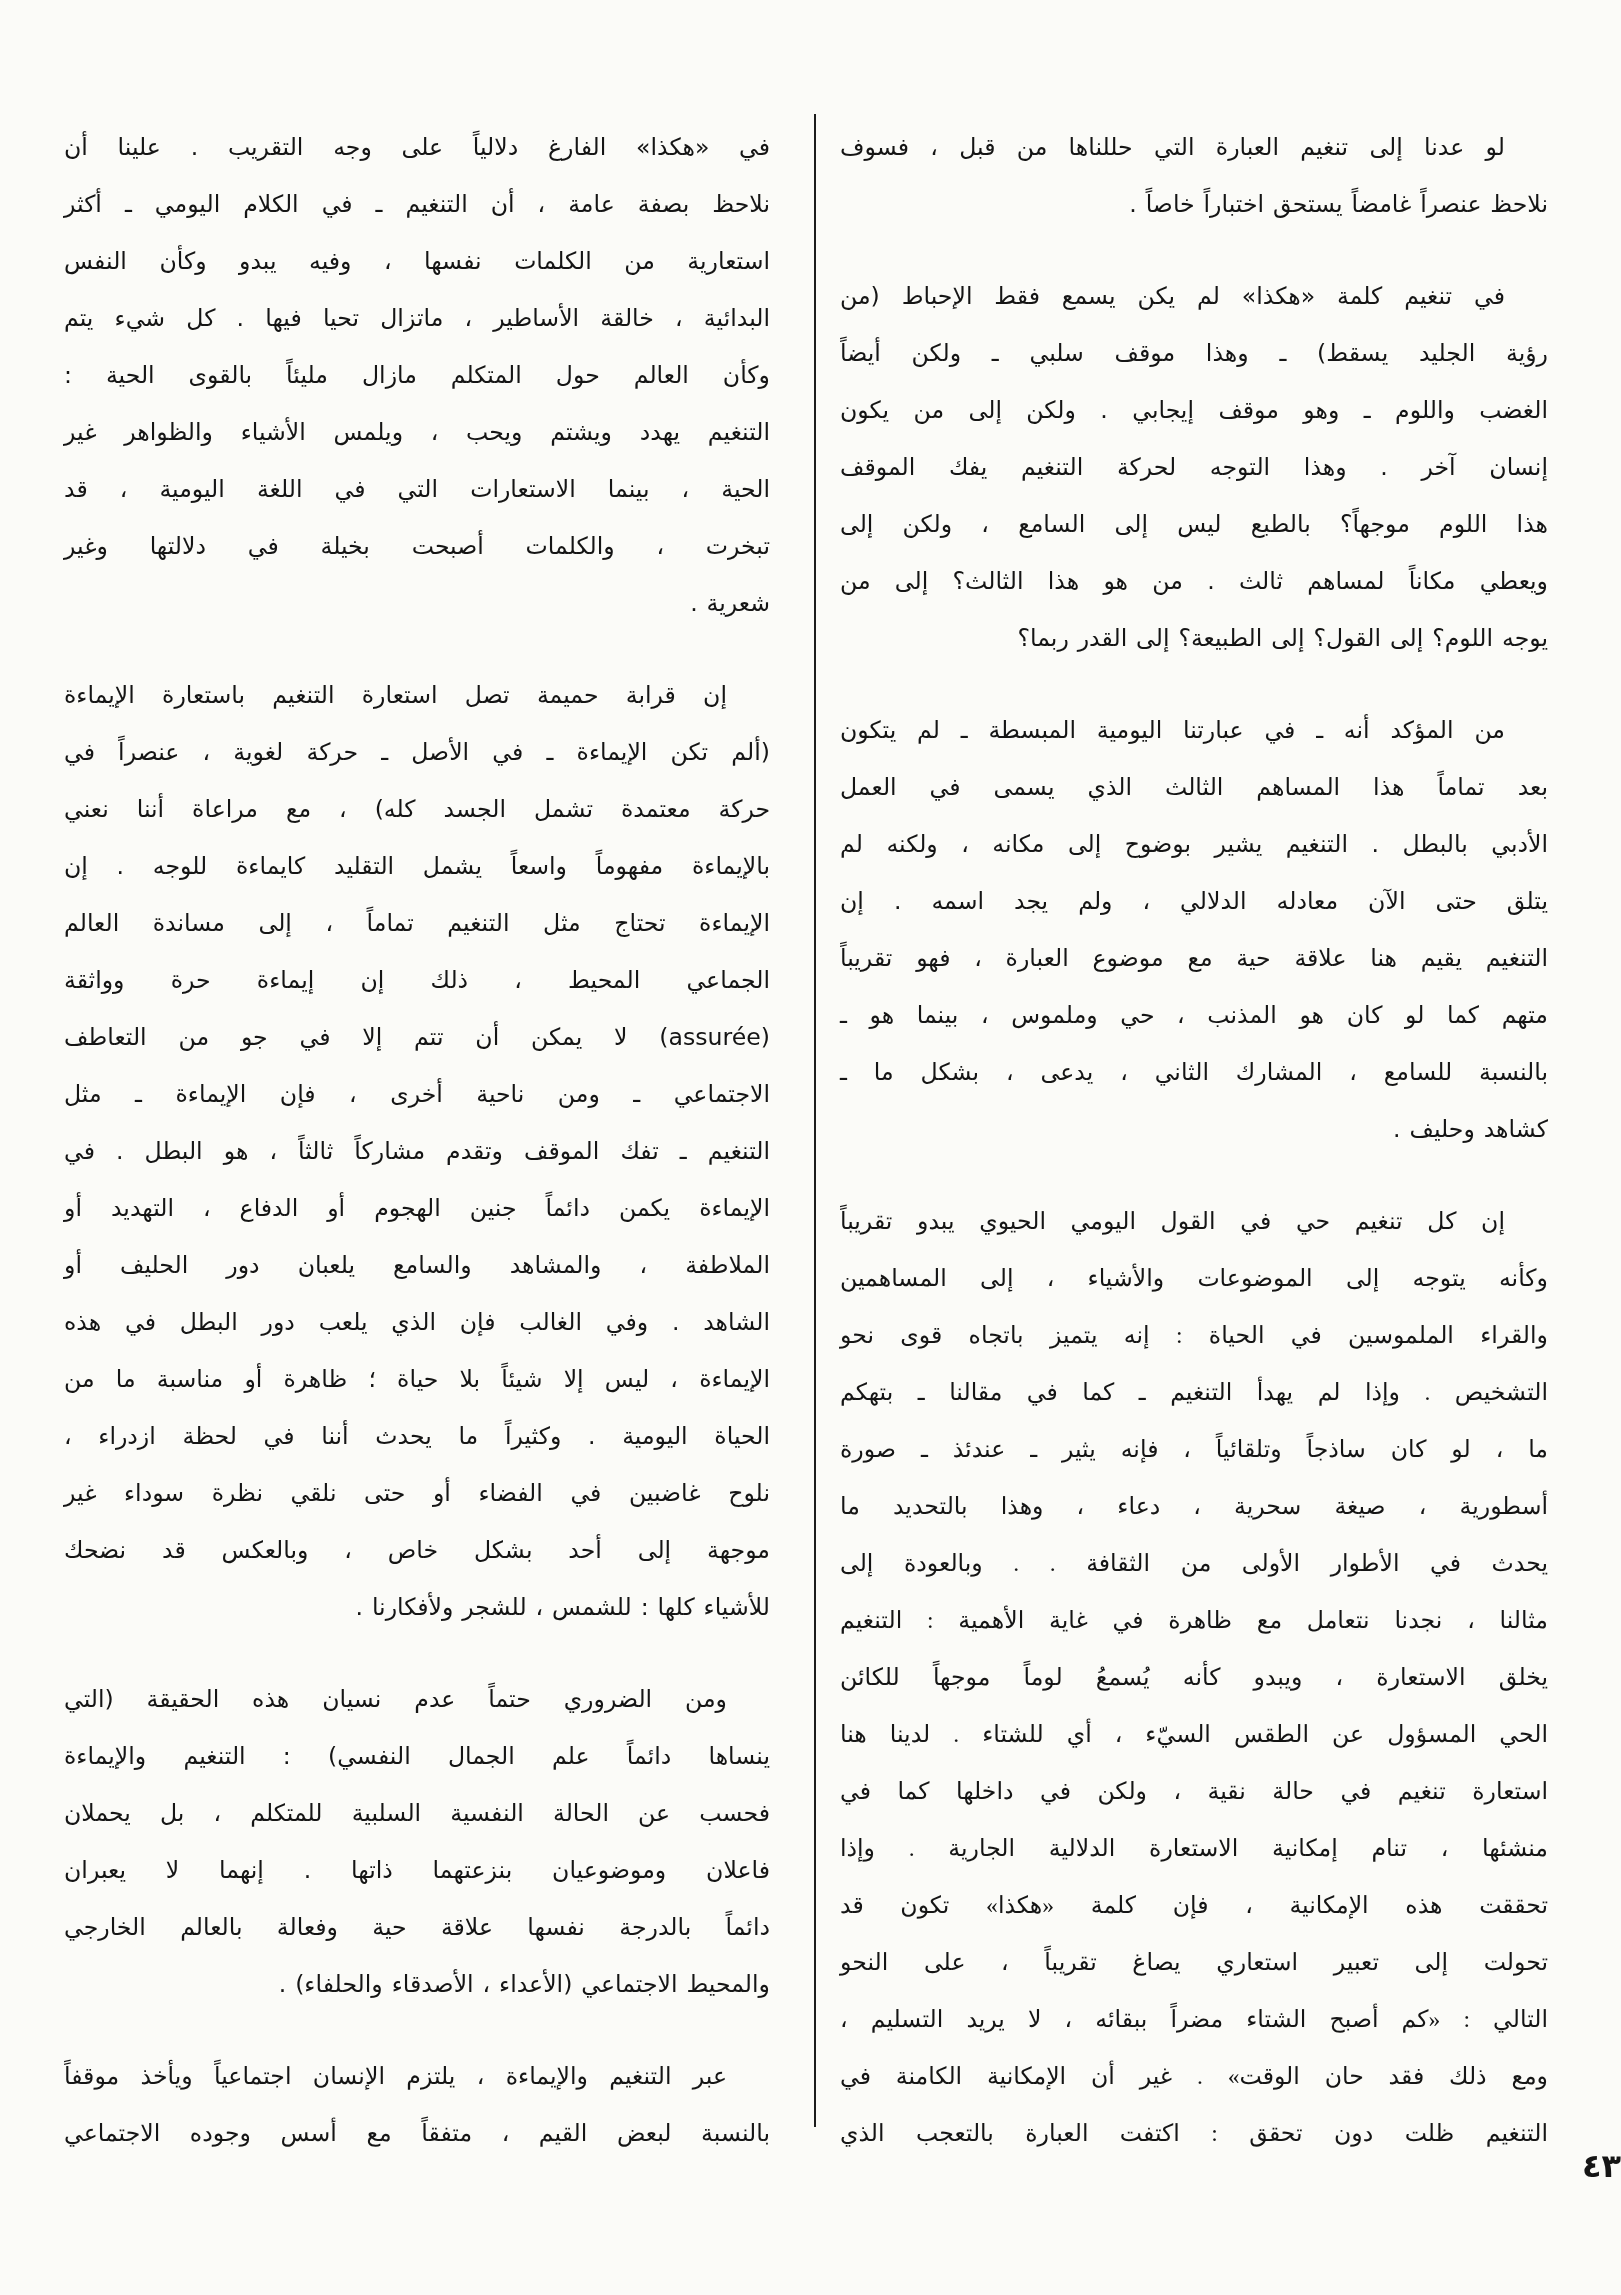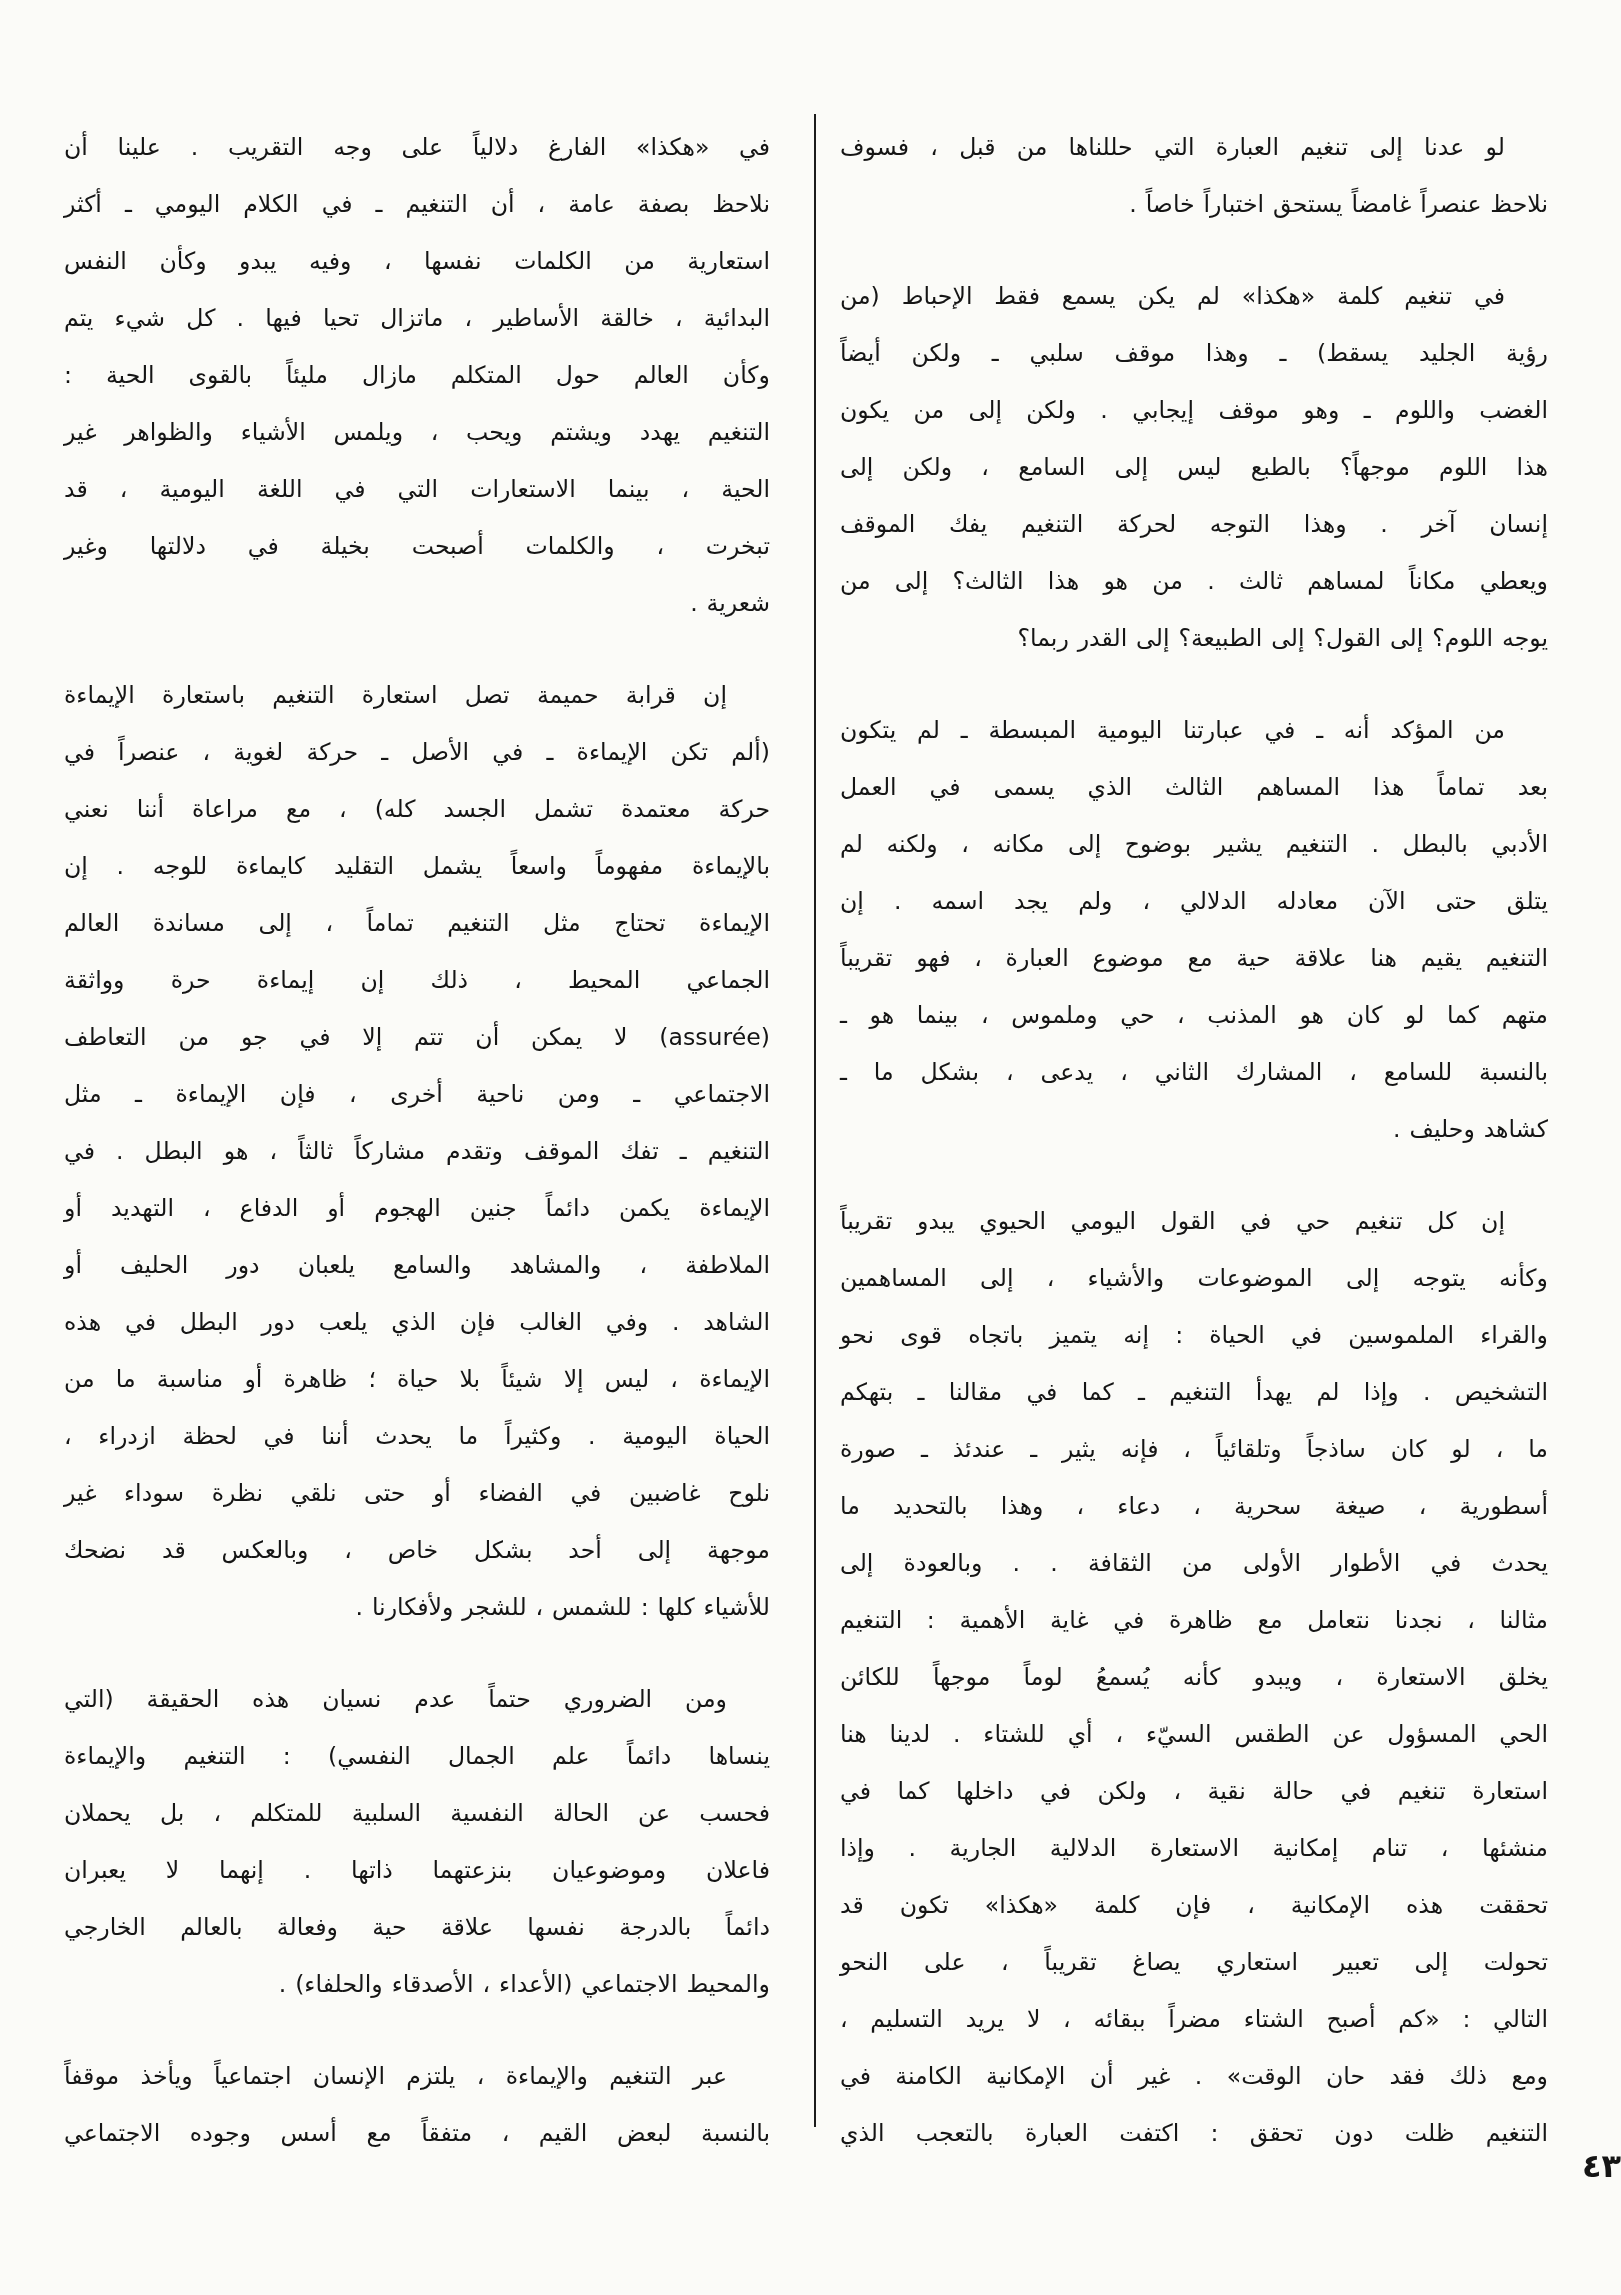--- a/index.html
+++ b/index.html
@@ -14,21 +14,21 @@
   }
   .column {
     position: absolute;
     top: 119px;
     direction: rtl;
     unicode-bidi: embed;
   }
   .column.col-right { right: 73px;  width: 708px; }
   .column.col-left  { left: 64px;   width: 706px; }
   .para { margin: 0 0 35px 0; }
-  .para:last-child { margin-bottom: 0; }
+  .para:last-child { margin-bottom: 0; font-family: Liberation Serif, serif; }
   .line {
     height: 57px;
     line-height: 57px;
     font-size: 23.6px;
     letter-spacing: 0px;
     word-spacing: 1.4px;
     text-align: justify;
     text-align-last: justify;
     white-space: nowrap;
     overflow: visible;
@@ -61,22 +61,22 @@
 <div class="page">
   <div class="column col-right">
       <div class="para">
         <div class="line first">لو عدنا إلى تنغيم العبارة التي حللناها من قبل ، فسوف</div>
         <div class="line end">نلاحظ عنصراً غامضاً يستحق اختباراً خاصاً .</div>
       </div>
       <div class="para">
         <div class="line first">في تنغيم كلمة «هكذا» لم يكن يسمع فقط الإحباط (من</div>
         <div class="line">رؤية الجليد يسقط) ـ وهذا موقف سلبي ـ ولكن أيضاً</div>
         <div class="line">الغضب واللوم ـ وهو موقف إيجابي . ولكن إلى من يكون</div>
+        <div class="line">إنسان آخر . وهذا التوجه لحركة التنغيم يفك الموقف</div>
         <div class="line">هذا اللوم موجهاً؟ بالطبع ليس إلى السامع ، ولكن إلى</div>
-        <div class="line">إنسان آخر . وهذا التوجه لحركة التنغيم يفك الموقف</div>
         <div class="line">ويعطي مكاناً لمساهم ثالث . من هو هذا الثالث؟ إلى من</div>
         <div class="line end">يوجه اللوم؟ إلى القول؟ إلى الطبيعة؟ إلى القدر ربما؟</div>
       </div>
       <div class="para">
         <div class="line first">من المؤكد أنه ـ في عبارتنا اليومية المبسطة ـ لم يتكون</div>
         <div class="line">بعد تماماً هذا المساهم الثالث الذي يسمى في العمل</div>
         <div class="line">الأدبي بالبطل . التنغيم يشير بوضوح إلى مكانه ، ولكنه لم</div>
         <div class="line">يتلق حتى الآن معادله الدلالي ، ولم يجد اسمه . إن</div>
         <div class="line">التنغيم يقيم هنا علاقة حية مع موضوع العبارة ، فهو تقريباً</div>
         <div class="line">متهم كما لو كان هو المذنب ، حي وملموس ، بينما هو ـ</div>

